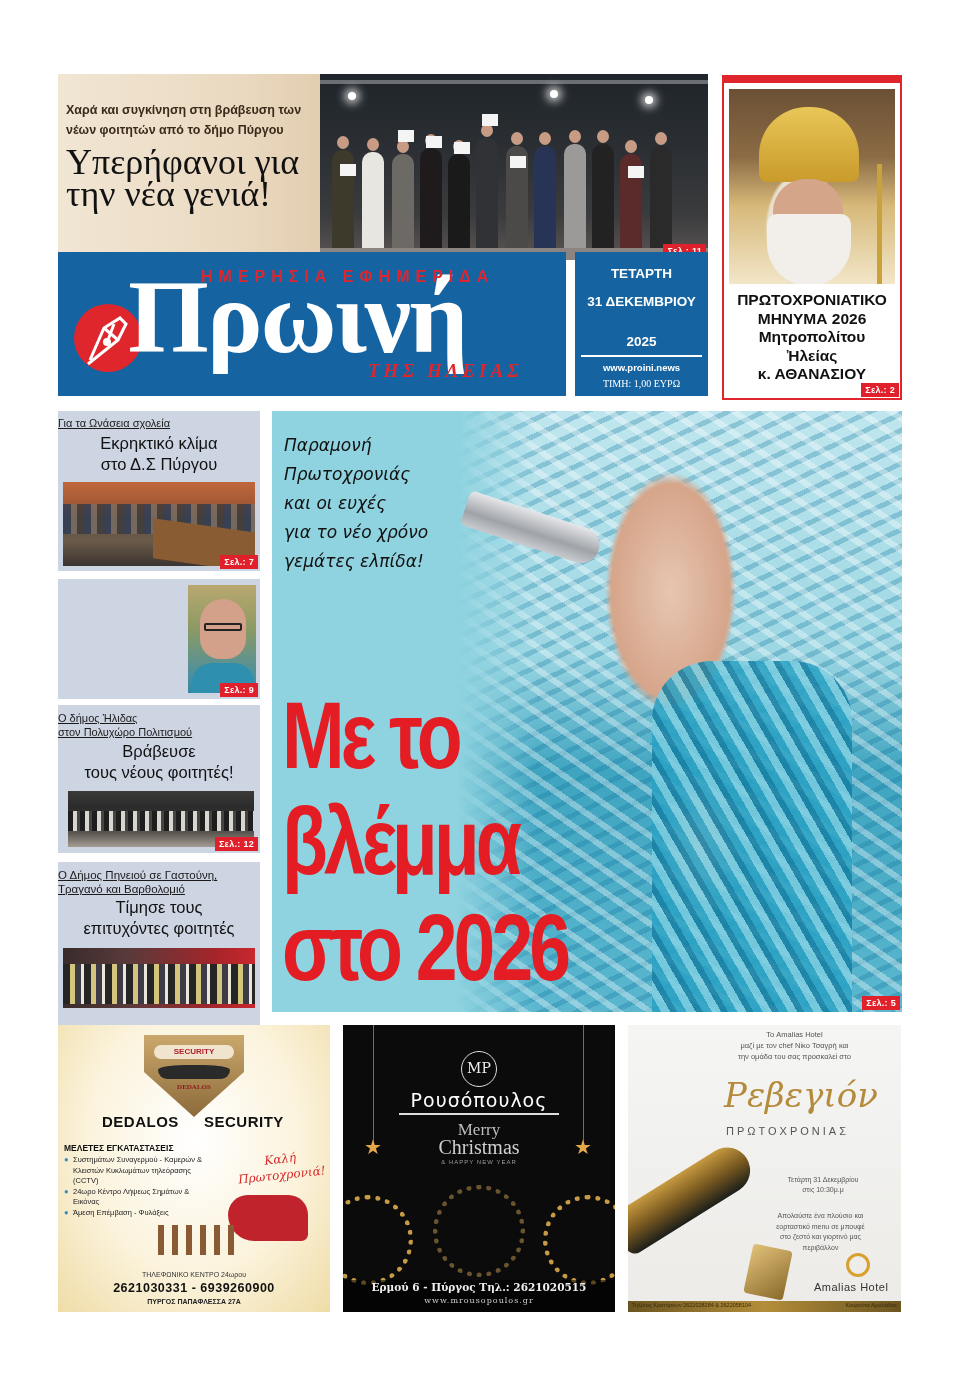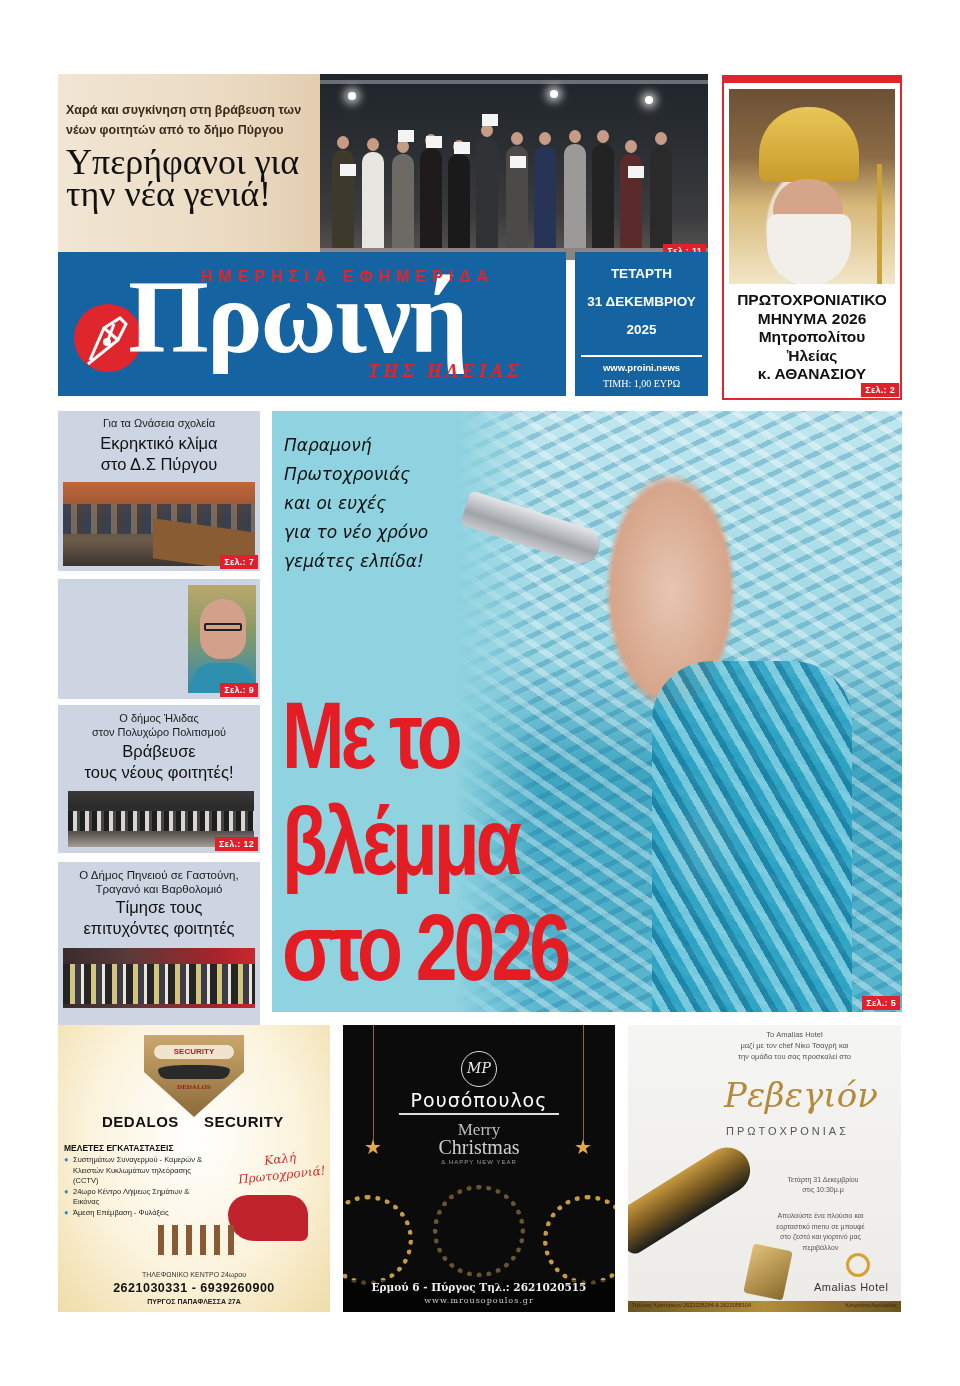--- a/index.html
+++ b/index.html
@@ -53,21 +53,21 @@
   .mitre { position: absolute; left: 30px; top: 18px; width: 100px; height: 75px; border-radius: 48px 48px 8px 8px;
       background: linear-gradient(180deg, #e8c658, #c99b2a); }
   .face { position: absolute; left: 44px; top: 90px; width: 70px; height: 60px; border-radius: 35px 35px 30px 30px; background: #d5a58a; }
   .beard { position: absolute; left: 38px; top: 125px; width: 84px; height: 72px; border-radius: 10px 10px 42px 42px; background: #f2efea; }
   .staff { position: absolute; left: 148px; top: 75px; width: 5px; height: 125px; background: #c9a23c; }
   #metro-box .caption { position: absolute; left: 0; top: 208px; width: 100%; text-align: center; font-weight: bold;
       font-size: 15.5px; line-height: 18.5px; color: #111; }
 
   
   .side { position: absolute; left: 58px; width: 202px; background: #cdd5e3; }
-  .side .k { text-align: center; font-size: 11px; line-height: 14px; color: #1b1b1b; }
+  .side .k { font-size: 11px; line-height: 14px; color: #1b1b1b; text-decoration: underline; }
   .side .h { text-align: center; font-size: 16.5px; line-height: 21px; color: #111; }
   .side .img { position: absolute; overflow: hidden; }
 
   #side-1 { top: 411px; height: 160px; }
   #side-2 { top: 579px; height: 120px; }
   #side-3 { top: 705px; height: 148px; }
   #side-4 { top: 862px; height: 182px; }
 
   
   #hero { left: 272px; top: 411px; width: 630px; height: 601px; background: #8fd3e0; overflow: hidden; }
@@ -152,21 +152,21 @@
     </svg>
   </div>
   <div id="logo-title">Πρωινή</div>
   <div id="logo-tagline">ΗΜΕΡΗΣΙΑ ΕΦΗΜΕΡΙΔΑ</div>
   <div id="logo-region">ΤΗΣ ΗΛΕΙΑΣ</div>
 </div>
 
 <div id="datebox" class="abs">
   <div class="d" style="margin-top:14px">ΤΕΤΑΡΤΗ</div>
   <div class="d" style="margin-top:12px">31 ΔΕΚΕΜΒΡΙΟΥ</div>
-  <div class="d" style="margin-top:12px">2025</div>
+  <div class="d" style="margin-top:24px">2025</div>
   <div class="sep"></div>
   <div class="web">www.proini.news</div>
   <div class="price">ΤΙΜΗ: 1,00 ΕΥΡΩ</div>
 </div>
 
 <div id="metro-box" class="abs">
   <div class="photo">
     <div class="mitre"></div>
     <div class="face"></div>
     <div class="beard"></div>
@@ -267,21 +267,21 @@
     <span>2621030331</span><span> - </span><span>6939260900</span>
   </div>
   <div style="position:absolute;left:0;top:273px;width:100%;text-align:center;font-size:7px;font-weight:bold;color:#222">ΠΥΡΓΟΣ ΠΑΠΑΦΛΕΣΣΑ 27Α</div>
 </div>
 
 <div id="ad-rousopoulos" class="ad">
   <div style="position:absolute;left:30px;top:0;width:1px;height:118px;background:#8a6a3a"></div>
   <div style="position:absolute;left:240px;top:0;width:1px;height:118px;background:#8a6a3a"></div>
   <div class="star" style="left:21px;top:112px">★</div>
   <div class="star" style="left:231px;top:112px">★</div>
-  <div style="position:absolute;left:118px;top:26px;width:36px;height:36px;border:1.5px solid #ddd;border-radius:50%;text-align:center;line-height:33px;color:#eee;font-family:'DejaVu Serif',serif;font-style:italic;font-size:14px">MP</div>
+  <div style="position:absolute;left:118px;top:26px;width:36px;height:36px;border:1.5px solid #ddd;border-radius:50%;text-align:center;line-height:33px;color:#eee;font-family:'DejaVu Serif',serif;font-size:14px">MP</div>
   <div style="position:absolute;left:0;top:64px;width:100%;text-align:center;color:#fff;font-size:19px;letter-spacing:1px;font-family:'DejaVu Sans',sans-serif">Ρουσόπουλος</div>
   <div style="position:absolute;left:56px;top:88px;width:160px;height:1.5px;background:#ddd"></div>
   <div style="position:absolute;left:0;top:96px;width:100%;text-align:center;color:#bdbdbd;font-family:'Liberation Serif',serif;font-size:17px;line-height:17px">Merry</div>
   <div style="position:absolute;left:0;top:112px;width:100%;text-align:center;color:#cfcfcf;font-family:'Liberation Serif',serif;font-size:20px;line-height:20px">Christmas</div>
   <div style="position:absolute;left:0;top:134px;width:100%;text-align:center;color:#9a9a9a;font-size:6px;letter-spacing:1px">&amp; HAPPY NEW YEAR</div>
   <div class="snow" style="left:-20px;top:170px;width:90px;height:90px"></div>
   <div class="snow" style="left:90px;top:160px;width:92px;height:92px;border-color:#6a5430"></div>
   <div class="snow" style="left:200px;top:170px;width:90px;height:90px"></div>
   <div style="position:absolute;left:0;top:255px;width:100%;height:32px;background:rgba(0,0,0,.55)"></div>
   <div style="position:absolute;left:0;top:256px;width:100%;text-align:center;color:#eee;font-family:'DejaVu Serif',serif;font-size:10.5px;font-weight:bold">Ερμού 6 - Πύργος Τηλ.: 2621020515</div>

